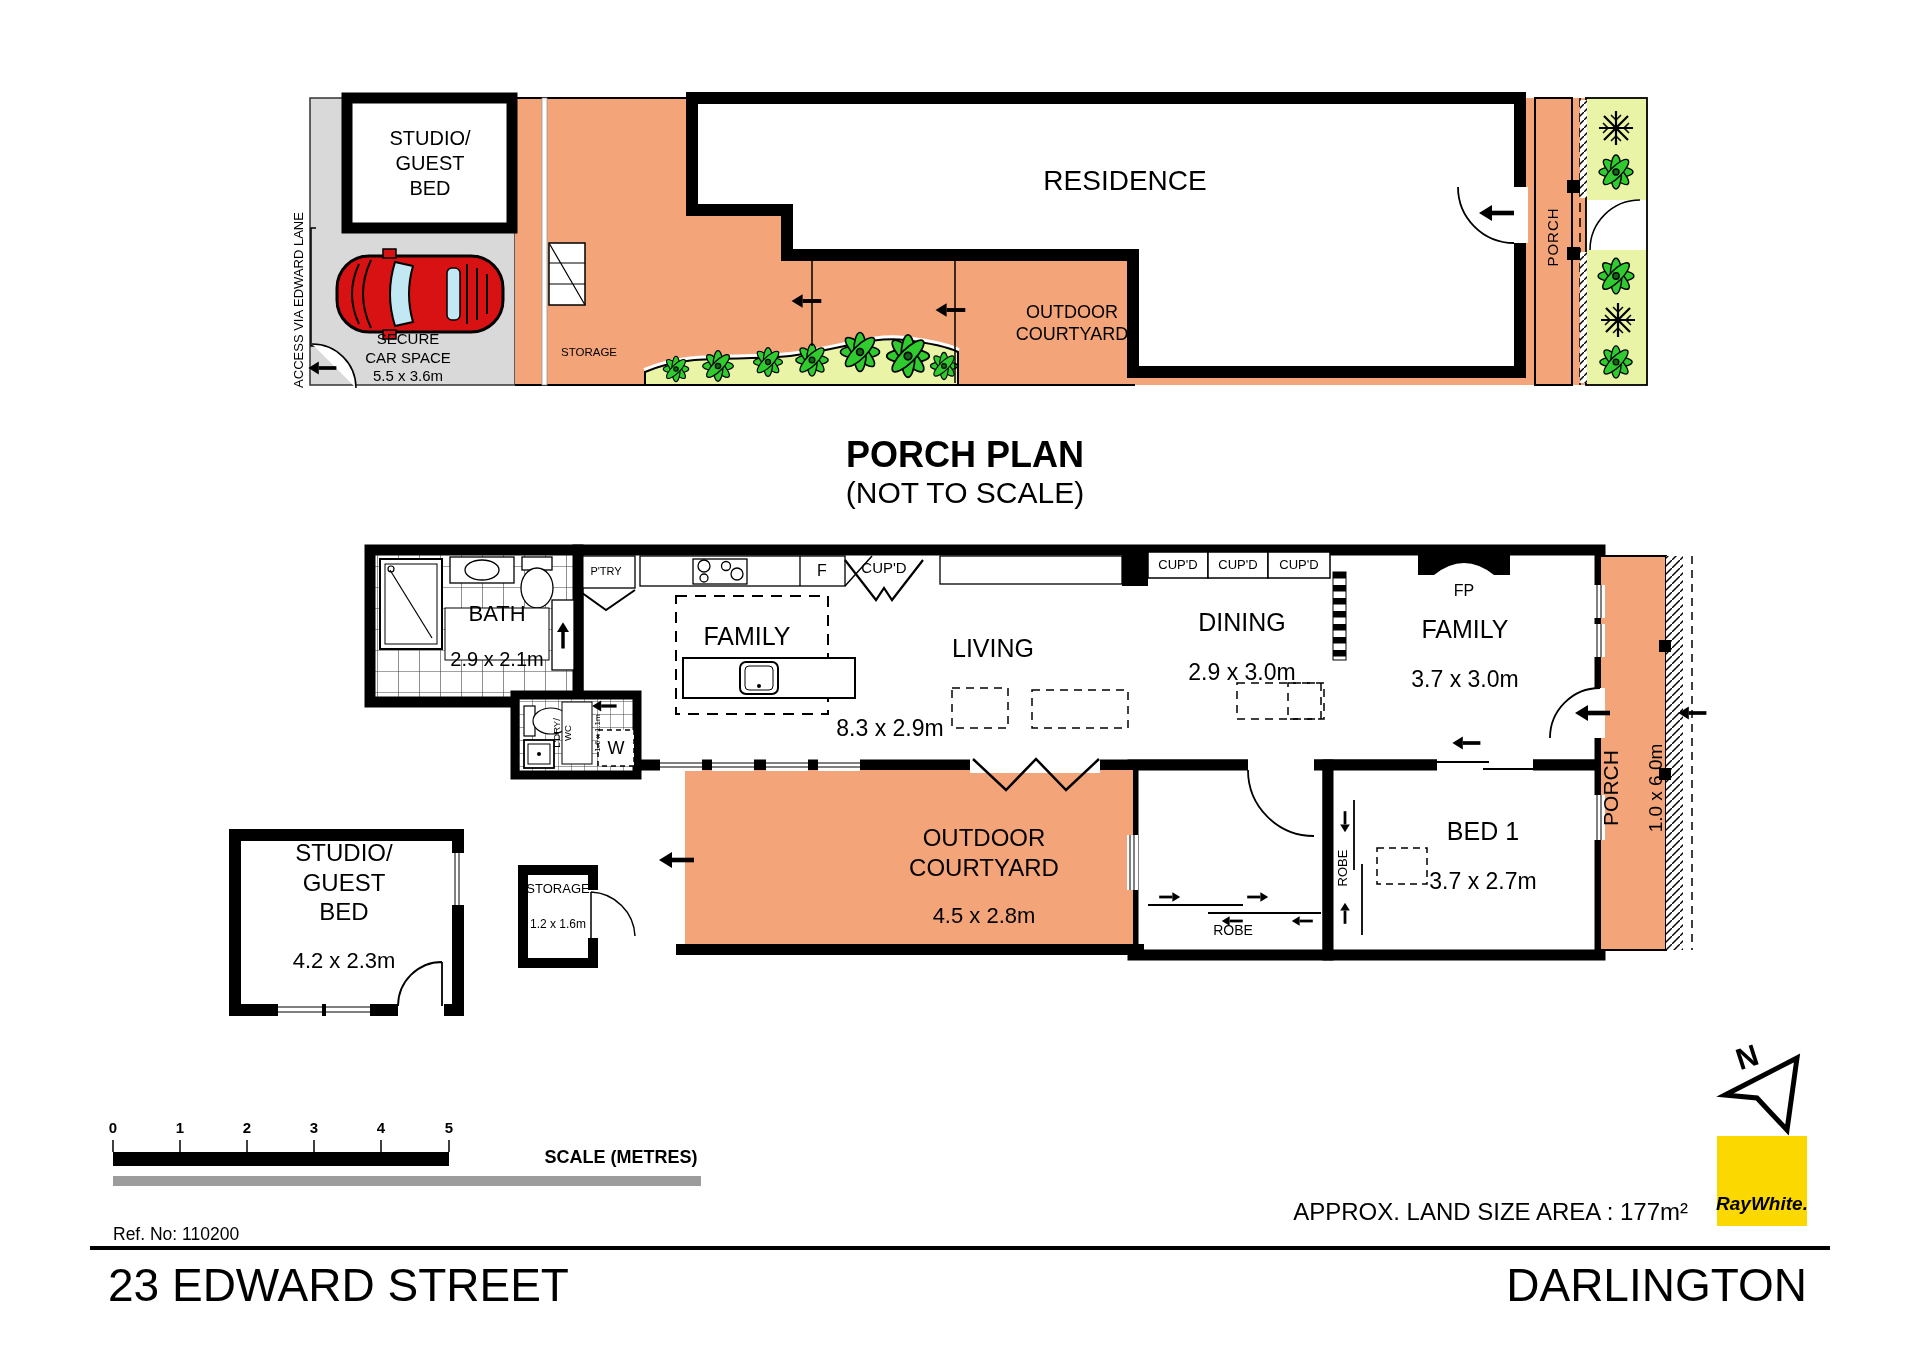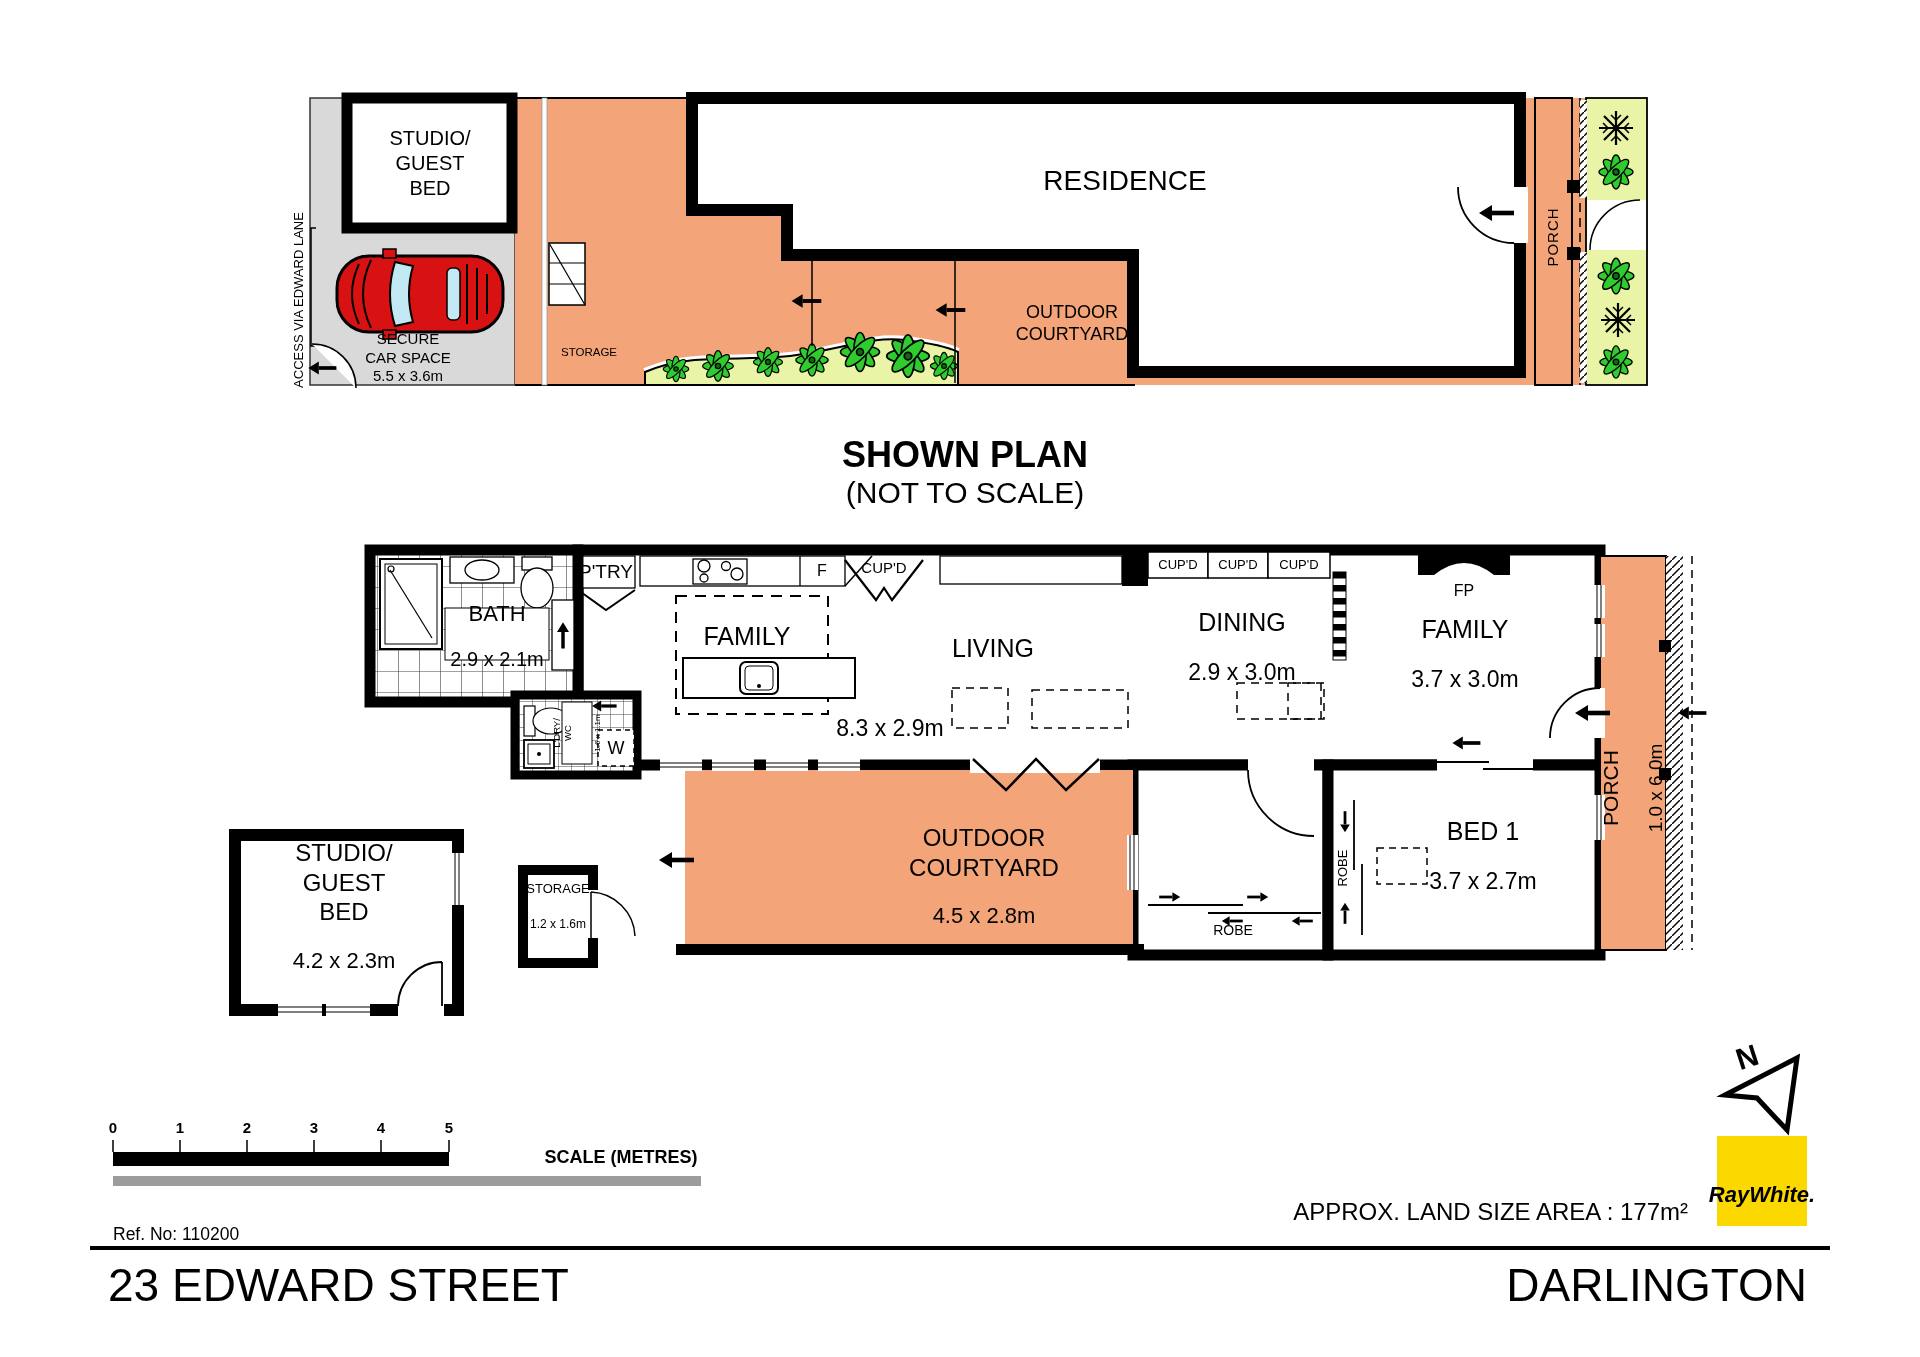--- a/index.html
+++ b/index.html
@@ -12,21 +12,21 @@
   .rot{transform:translate(-50%,-50%) rotate(-90deg)}
   .txt{position:absolute;white-space:pre;color:#000}
   .txtr{position:absolute;text-align:right;white-space:pre;color:#000}
   .b{font-weight:bold}
   .nm{font-size:25px}
   .dm{font-size:23px}
   .nm2{font-size:21px}
   .dm2{font-size:19px}
   .logo{position:absolute;left:1717px;top:1136px;width:90px;height:90px;background:#FBD900;
         display:flex;align-items:flex-end;justify-content:center}
-  .brand{font-style:italic;font-weight:bold;font-size:22px;padding-bottom:18px}
+  .brand{font-style:italic;font-weight:bold;font-size:19px;padding-bottom:11px}
 </style>
 </head>
 <body>
 
 <div class="page">
 
   <svg class="geo" width="1920" height="1357" viewBox="0 0 1920 1357">
     <defs>
       <pattern id="tile" width="21" height="21" patternUnits="userSpaceOnUse">
         <rect width="21" height="21" fill="#fff"></rect>
@@ -298,21 +298,21 @@
       <rect x="113" y="1152" width="336" height="14" fill="#000"></rect>
       <rect x="113" y="1176" width="588" height="10" fill="#9C9C9C"></rect>
       <rect x="90" y="1246" width="1740" height="4" fill="#000"></rect>
     </g>
 
     <g>
       <path d="M1725,1095 L1797,1058 L1787,1130 L1757,1098 Z" fill="#fff" stroke="#000" stroke-width="5" stroke-linejoin="miter"></path>
     </g>
   </svg>
 
-  <div class="lbl b" style="left:965px;top:455px;font-size:36px">SHOWN PLAN</div>
+  <div class="lbl b" style="left:965px;top:455px;font-size:36px">PORCH PLAN</div>
   <div class="lbl" style="left:965px;top:493px;font-size:30px">(NOT TO SCALE)</div>
   <div class="lbl" style="left:1125px;top:181px;font-size:28px">RESIDENCE</div>
   <div class="lbl" style="left:1072px;top:323px;font-size:18px">OUTDOOR
 COURTYARD</div>
   <div class="lbl rot" style="left:1553px;top:237px;font-size:15px;letter-spacing:1px">PORCH</div>
   <div class="lbl" style="left:430px;top:163px;font-size:20px">STUDIO/
 GUEST
 BED</div>
   <div class="lbl" style="left:408px;top:358px;font-size:15px">SECURE
 CAR SPACE
@@ -357,21 +357,21 @@
   <div class="lbl rot" style="left:1633px;top:788px">
     <div class="nm2">PORCH</div>
     <div class="dm2">1.0 x 6.0m</div>
   </div>
   <div class="lbl rot" style="left:577px;top:733px;line-height:1.15">
     <div style="font-size:9.5px">L'DRY/
 WC</div>
     <div style="font-size:8px">1.6 x 1.1m</div>
   </div>
 
-  <div class="lbl" style="left:606px;top:572px;font-size:19px">P'TRY</div>
+  <div class="lbl" style="left:606px;top:572px;font-size:11px">P'TRY</div>
   <div class="lbl" style="left:822px;top:571px;font-size:16px">F</div>
   <div class="lbl" style="left:884px;top:568px;font-size:15px">CUP'D</div>
   <div class="lbl" style="left:1178px;top:565px;font-size:13px">CUP'D</div>
   <div class="lbl" style="left:1238px;top:565px;font-size:13px">CUP'D</div>
   <div class="lbl" style="left:1299px;top:565px;font-size:13px">CUP'D</div>
   <div class="lbl" style="left:1464px;top:591px;font-size:16px">FP</div>
   <div class="lbl" style="left:1233px;top:931px;font-size:14px">ROBE</div>
   <div class="lbl rot" style="left:1343px;top:868px;font-size:13px">ROBE</div>
   <div class="lbl" style="left:616px;top:748px;font-size:18px">W</div>
 

